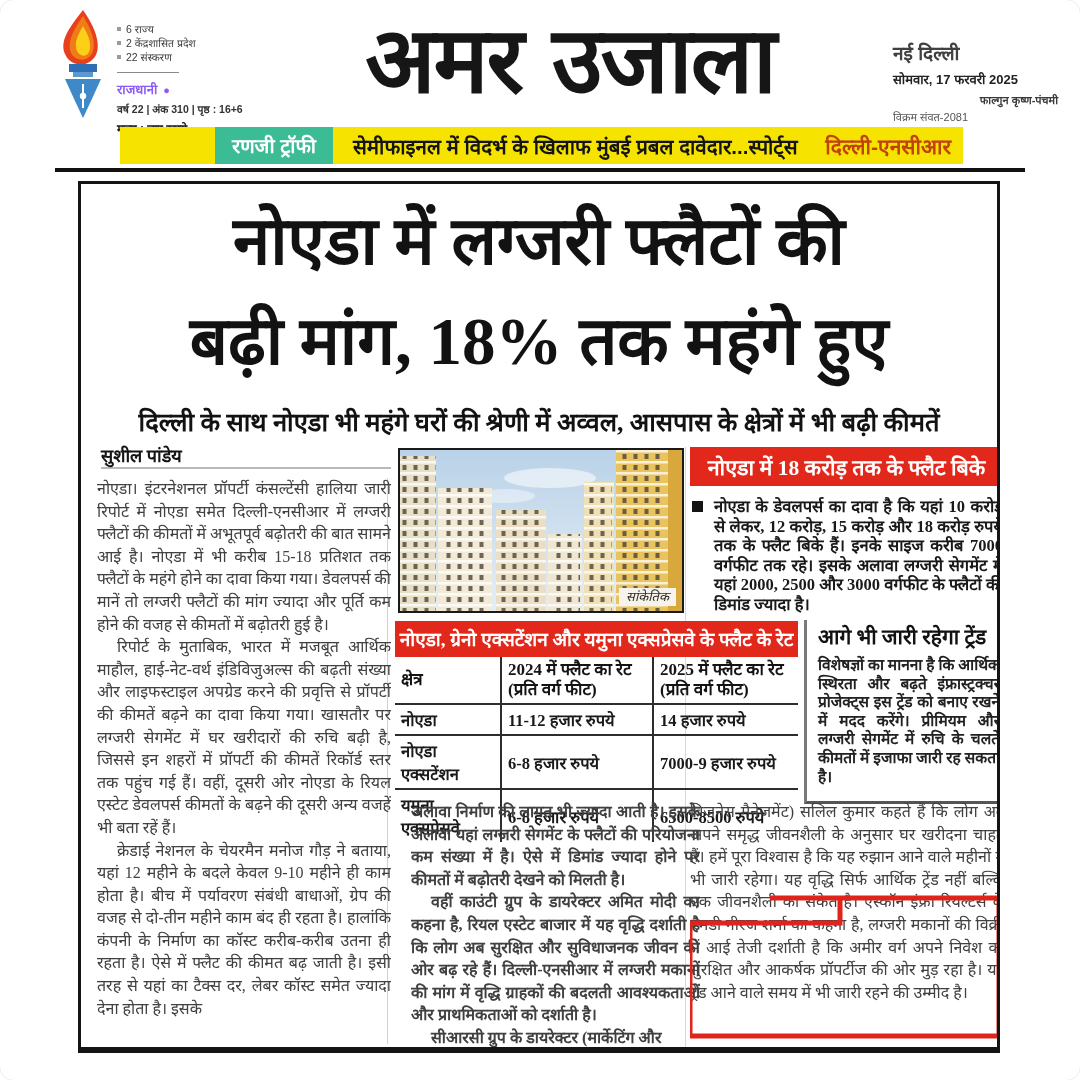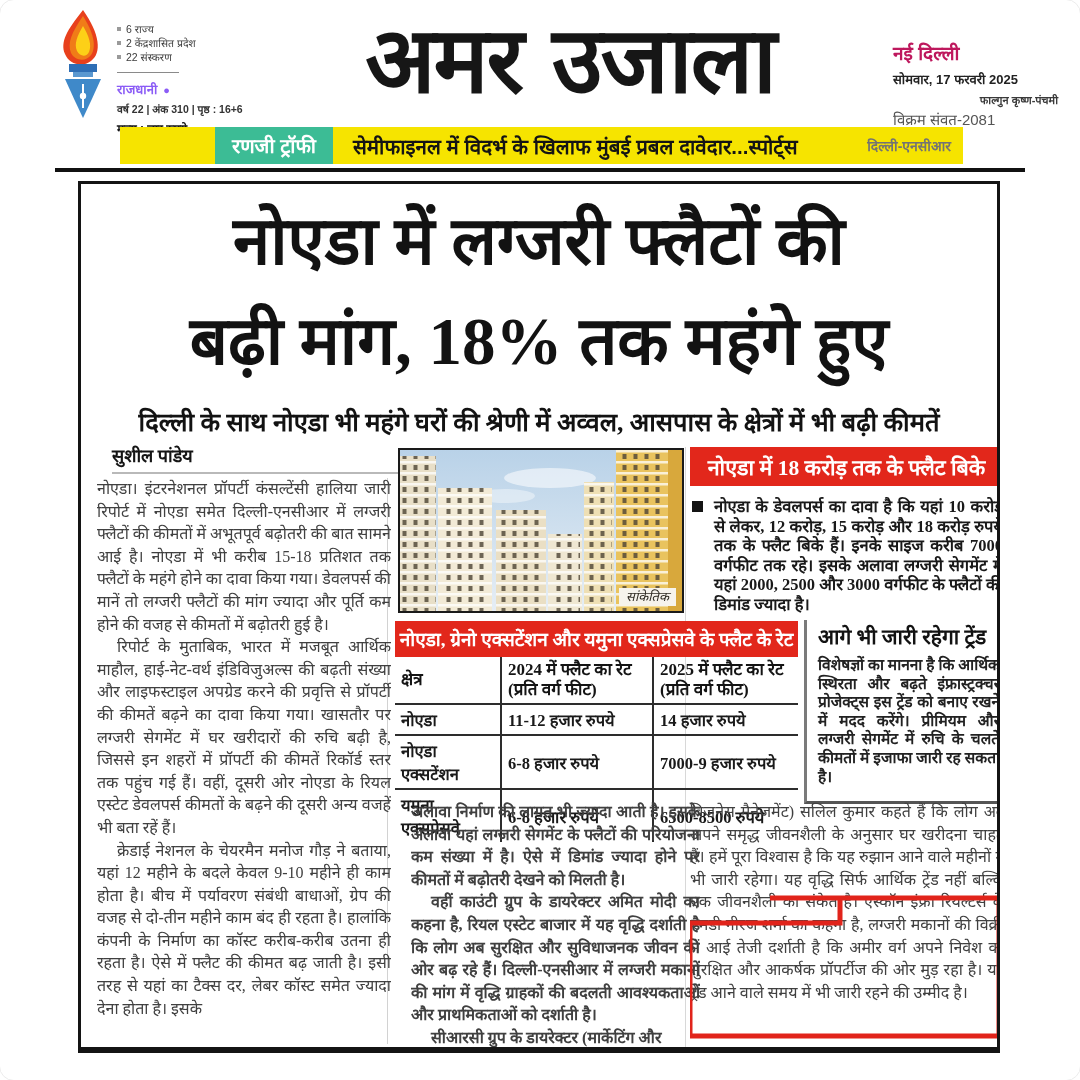--- a/index.html
+++ b/index.html
@@ -15,45 +15,45 @@
   .mini-rule { width:62px; height:1px; background:#8a8a8a; margin:8px 0 7px; }
   .edition { font-size:13px; font-weight:700; color:#8b5cf6; }
   .edition .bdot { font-size:11px; margin-left:6px; }
   .issue { font-size:10.5px; color:#333; margin-top:4px; font-weight:600; }
   .price { font-size:12px; color:#141414; margin-top:4px; font-weight:700; }
   .np-title { position:absolute; left:228px; right:168px; top:0px; height:124px;
               font-size:92px; line-height:122px; font-weight:900; color:#161616;
               text-align:center; letter-spacing:-2px; font-family:"DejaVu Sans", sans-serif;
               white-space:nowrap; }
   .dateline { position:absolute; left:893px; top:40px; width:165px; font-family:"Liberation Sans", sans-serif; }
-  .dateline .city { font-size:19px; font-weight:700; color:#be185d; }
+  .dateline .city { font-size:19px; font-weight:700; color:#404040; }
   .dateline .dl { font-size:13px; font-weight:700; color:#222; margin-top:4px; }
   .dateline .tithi { font-size:11px; font-weight:700; color:#3a3a3a; margin-top:4px;text-align:right; }
-  .dateline .samvat { font-size:15px; color:#555; margin-top:2px; }
+  .dateline .samvat { font-size:11px; color:#555; margin-top:2px; }
 
   
   .ticker { position:absolute; left:120px; top:127px; width:843px; height:37px; background:#f6e400;
             display:flex; align-items:center; font-family:"Liberation Sans", sans-serif; }
   .ticker .chip { margin-left:95px; width:118px; height:37px; background:#3cbc95; color:#ffffff;
                   font-size:20px; font-weight:700; display:flex; align-items:center; justify-content:center; }
   .ticker .t-text { margin-left:20px; font-size:20.5px; font-weight:700; color:#141414; }
-  .ticker .region { margin-left:auto; margin-right:12px; font-size:14px; font-weight:800; color:#737373; }
+  .ticker .region { margin-left:auto; margin-right:12px; font-size:21px; font-weight:800; color:#c2410c; }
   .top-rule { position:absolute; left:55px; top:168px; width:970px; height:4px; background:#111; }
 
   
   .article { position:absolute; left:78px; top:181px; width:922px; height:872px;
              border:3px solid #141414; border-bottom-width:6px; background:#fff; overflow:hidden; }
   .hl { position:absolute; left:12px; right:12px; text-align:center; font-size:67px; font-weight:800;
         color:#121212; white-space:nowrap; font-family:"Liberation Serif", serif; }
   .hl.l1 { top:8px; }
   .hl.l2 { top:108px; }
   .subhead { position:absolute; top:220px; left:10px; right:10px; text-align:center;
              font-size:25.5px; font-weight:700; color:#121212; white-space:nowrap; }
-  .byline { position:absolute; top:259px; left:31px; width:290px; font-size:18px; font-weight:700;
-            color:#141414; padding-bottom:5px; border-bottom:2px solid #b9b9b9; }
+  .byline { position:absolute; top:259px; left:20px; width:290px; font-size:18px; font-weight:700;
+            color:#141414; border-bottom:2px solid #b9b9b9; }
 
   .bodytext { font-size:16px; line-height:22.6px; text-align:justify; color:#404040; overflow:hidden; }
   .bodytext p.ind { text-indent:20px; }
   .col1 { position:absolute; top:294px; left:16px; width:294px; height:567px; }
   .col2b { position:absolute; top:617px; left:330px; width:289px; height:250px;font-weight:bold; }
   .col3b { position:absolute; top:617px; left:609px; width:315px; height:254px; }
 
   .vdiv1 { position:absolute; left:306px; top:294px; width:1px; height:566px; background:#d2d2d2; }
   .vdiv2 { position:absolute; left:604px; top:263px; width:1px; height:600px; background:#d8d8d8; }
 

